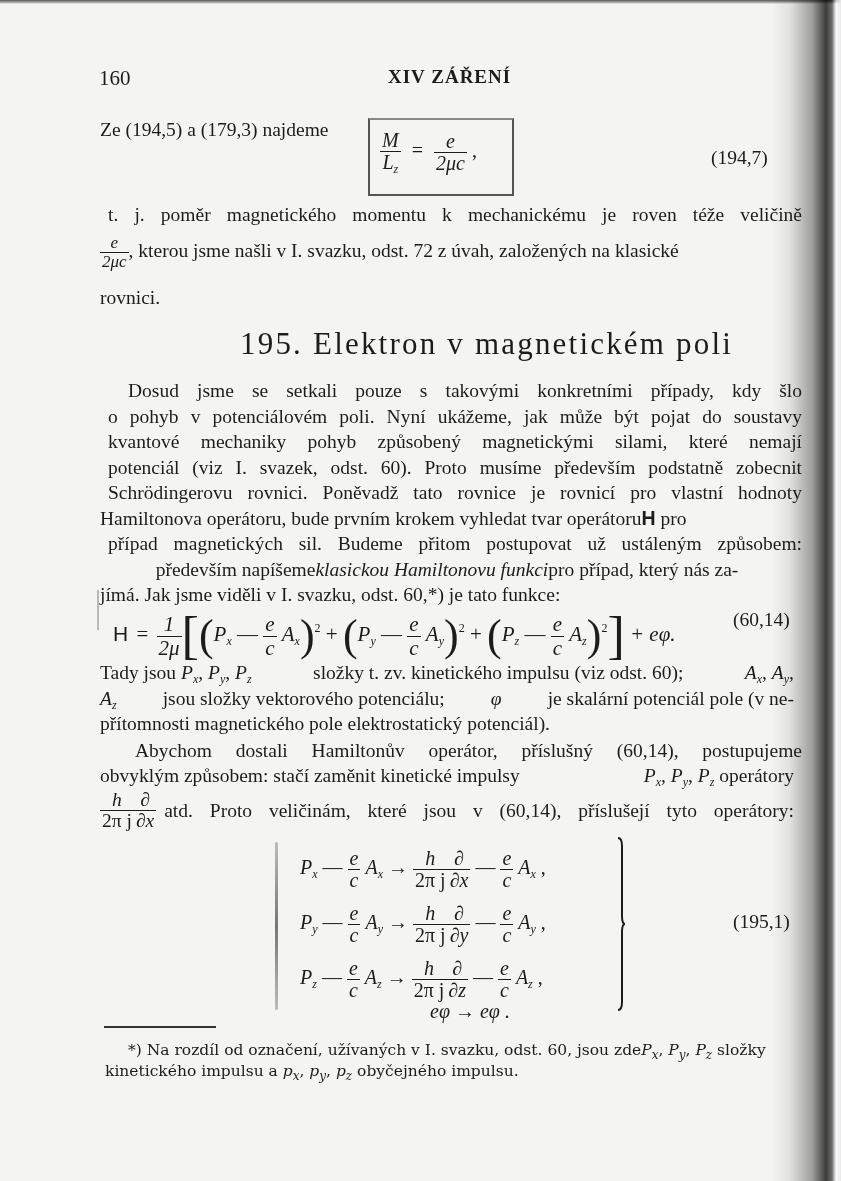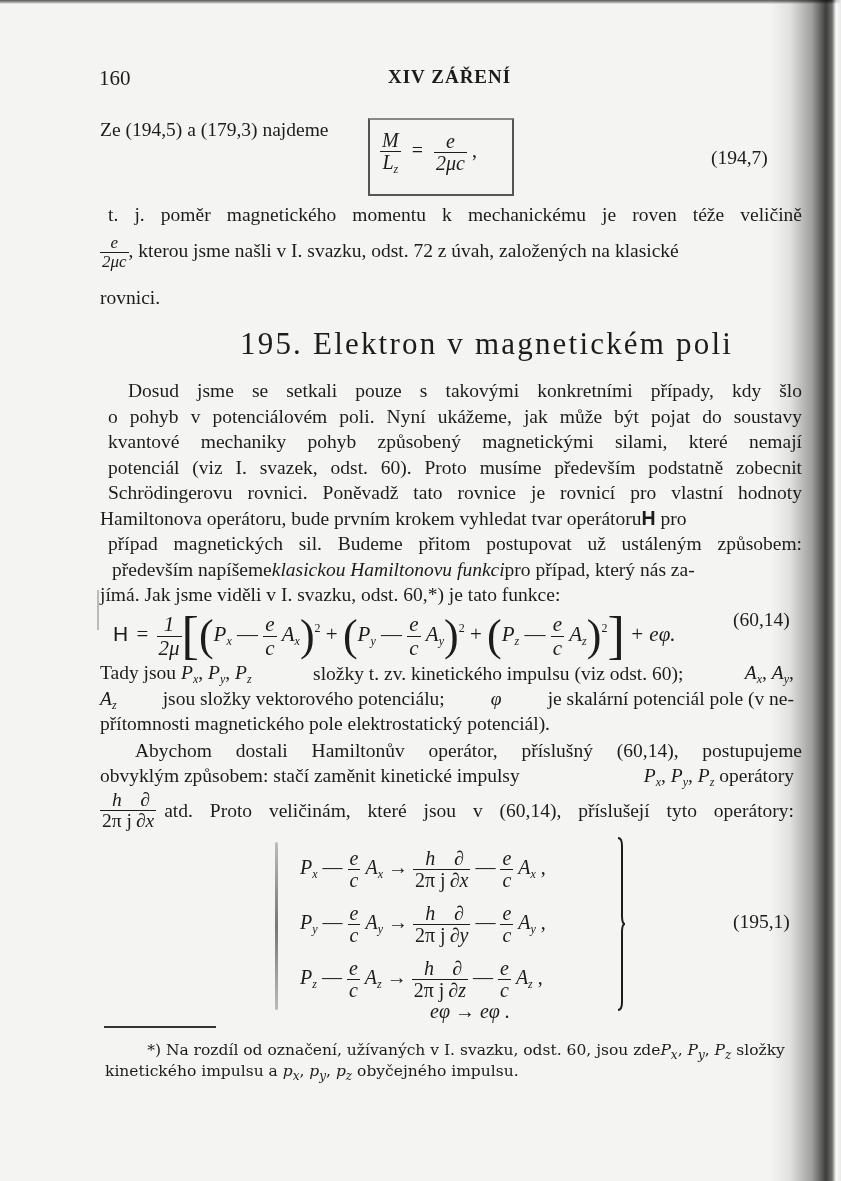--- a/index.html
+++ b/index.html
@@ -79,36 +79,36 @@
 <div class="line para just" style="top:381px; padding-left:20px; width:674px;">Dosud jsme se setkali pouze s takovými konkretními případy, kdy šlo</div>
 <div class="line para just" style="top:407px;">o pohyb v potenciálovém poli. Nyní ukážeme, jak může být pojat do soustavy</div>
 <div class="line para just" style="top:432px;">kvantové mechaniky pohyb způsobený magnetickými silami, které nemají</div>
 <div class="line para just" style="top:458px;">potenciál (viz I. svazek, odst. 60). Proto musíme především podstatně zobecnit</div>
 <div class="line para just" style="top:483px;">Schrödingerovu rovnici. Poněvadž tato rovnice je rovnicí pro vlastní hodnoty</div>
 <div class="line" style="left:100px; top:509px; width:694px; display:flex; justify-content:flex-start;">
   <span>Hamiltonova operátoru, bude prvním krokem vyhledat tvar operátoru</span>
   <span><b style="font-family:'Liberation Sans',sans-serif;">H</b><span> pro</span></span>
 </div>
 <div class="line para just" style="top:534px;">případ magnetických sil. Budeme přitom postupovat už ustáleným způsobem:</div>
-<div class="line" style="left:112px; top:560px; width:694px; display:flex; justify-content:flex-start;">
+<div class="line" style="left:100px; top:560px; width:694px; display:flex; justify-content:center;">
   <span>především napíšeme</span>
   <i class="m">klasickou Hamiltonovu funkci</i>
   <span>pro případ, který nás za-</span>
 </div>
 <div class="line" style="left:100px; top:585px;">jímá. Jak jsme viděli v I. svazku, odst. 60,*) je tato funkce:</div>
 
 <div class="abs margin-mark"></div>
 <div class="abs hamiltonian" style="top:610px;">
   <span style="font-family:'Liberation Sans',sans-serif;">H</span>
   <span style="margin:0 3px;">=</span>
   <span class="frac"><span class="num">1</span><span class="den">2μ</span></span><span class="bracket">[</span><span class="big">(</span><i class="m">P</i><sub>x</sub> — <span class="frac"><span class="num">e</span><span class="den">c</span></span> <i class="m">A</i><sub>x</sub><span class="big">)</span><sup>2</sup> + <span class="big">(</span><i class="m">P</i><sub>y</sub> — <span class="frac"><span class="num">e</span><span class="den">c</span></span> <i class="m">A</i><sub>y</sub><span class="big">)</span><sup>2</sup> + <span class="big">(</span><i class="m">P</i><sub>z</sub> — <span class="frac"><span class="num">e</span><span class="den">c</span></span> <i class="m">A</i><sub>z</sub><span class="big">)</span><sup>2</sup><span class="bracket">]</span> <i class="m">+ eφ.</i>
 </div>
 <div class="line eq-num" style="left:733px; top:610px;">(60,14)</div>
 
-<div class="line" style="left:100px; top:663px; width:694px; display:flex; justify-content:space-between;align-items:center;">
+<div class="line" style="left:100px; top:663px; width:694px; display:flex; justify-content:space-between;">
   <span>Tady jsou <i class="m">P</i><sub>x</sub>, <i class="m">P</i><sub>y</sub>, <i class="m">P</i><sub>z</sub></span>
   <span>složky t. zv. kinetického impulsu (viz odst. 60);</span>
   <span><i class="m">A</i><sub>x</sub>, <i class="m">A</i><sub>y</sub>,</span>
 </div>
 <div class="line" style="left:100px; top:689px; width:694px; display:flex; justify-content:space-between;">
   <span><i class="m">A</i><sub>z</sub></span>
   <span>jsou složky vektorového potenciálu;</span>
   <i class="m">φ</i>
   <span>je skalární potenciál pole (v ne-</span>
 </div>
@@ -141,19 +141,19 @@
 <div class="op-row" style="left:300px; top:903px;">
   <i class="m">P</i><sub>y</sub> — <span class="frac"><span class="num">e</span><span class="den">c</span></span> <i class="m">A</i><sub>y</sub> <span>→</span> <span class="frac"><span class="num">h</span><span class="den" style="font-style:normal;">2π j</span></span><span class="frac"><span class="num">∂</span><span class="den">∂y</span></span> — <span class="frac"><span class="num">e</span><span class="den">c</span></span> <i class="m">A</i><sub>y</sub> <span>,</span>
 </div>
 <div class="op-row" style="left:300px; top:958px;">
   <i class="m">P</i><sub>z</sub> — <span class="frac"><span class="num">e</span><span class="den">c</span></span> <i class="m">A</i><sub>z</sub> <span>→</span> <span class="frac"><span class="num">h</span><span class="den" style="font-style:normal;">2π j</span></span><span class="frac"><span class="num">∂</span><span class="den">∂z</span></span> — <span class="frac"><span class="num">e</span><span class="den">c</span></span> <i class="m">A</i><sub>z</sub> <span>,</span>
 </div>
 <div class="op-row" style="left:430px; top:1000px; font-style:italic;">eφ → eφ .</div>
 <div class="line eq-num" style="left:733px; top:912px;">(195,1)</div>
 
 <div class="abs footnote-rule"></div>
-<div class="line footnote" style="left:128px; top:1043px; width:676px; display:flex; justify-content:center;">
+<div class="line footnote" style="left:128px; top:1043px; width:676px; display:flex; justify-content:flex-start;">
   <span>*) Na rozdíl od označení, užívaných v I. svazku, odst. 60, jsou zde</span>
   <span><i class="m">P</i><sub>x</sub>, <i class="m">P</i><sub>y</sub>, <i class="m">P</i><sub>z</sub> <span>složky</span></span>
 </div>
 <div class="line footnote" style="left:105px; top:1064px;">
   <span>kinetického impulsu a</span> <i class="m">p</i><sub>x</sub>, <i class="m">p</i><sub>y</sub>, <i class="m">p</i><sub>z</sub> <span>obyčejného impulsu.</span>
 </div>
 
 </body></html>

